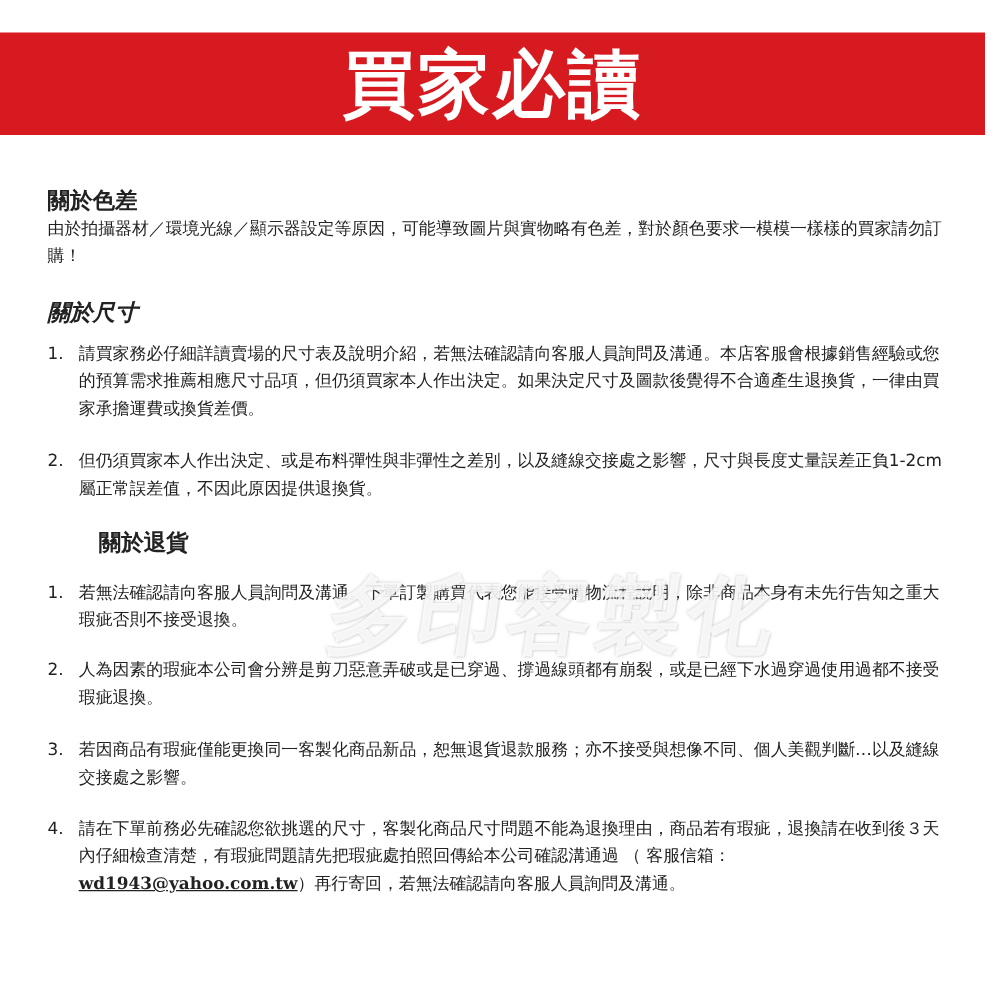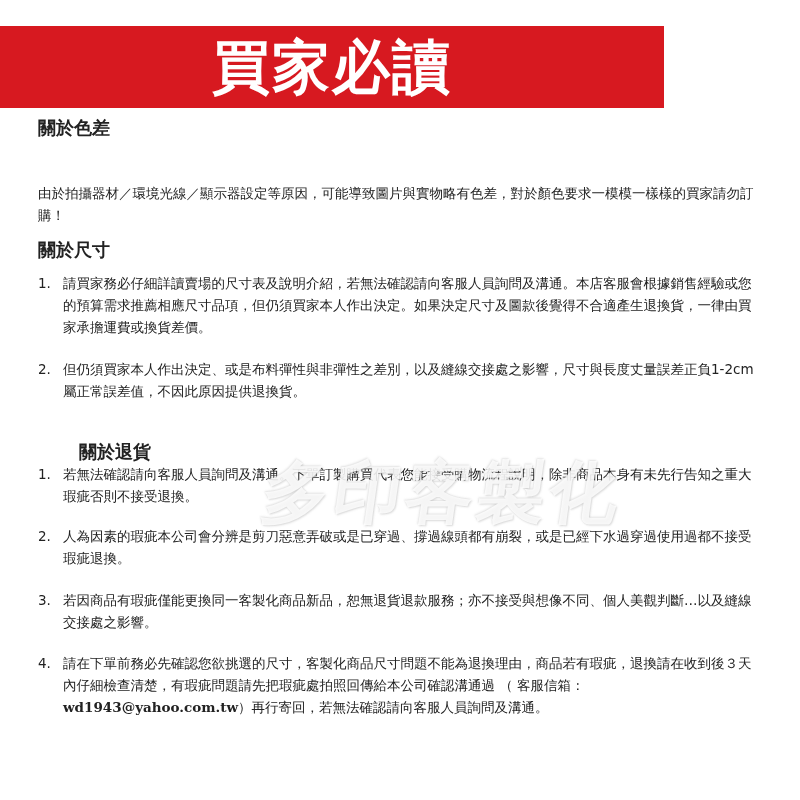--- a/index.html
+++ b/index.html
@@ -12,21 +12,21 @@
     height: 800px;
     position: relative;
     overflow: hidden;
     font-family: "DejaVu Sans", "Liberation Sans", sans-serif;
     color: #222222;
   }
   .banner {
     position: absolute;
     left: 0;
     top: 26px;
-    width: 664px;
+    width: 788px;
     height: 82px;
     background: #d71920;
     display: flex;
     align-items: center;
     justify-content: center;
   }
   .banner-title {
     color: #ffffff;
     font-size: 58px;
     font-weight: bold;
@@ -67,20 +67,21 @@
   .item-num {
     width: 25px;
     flex: 0 0 25px;
   }
   .item-text {
     flex: 1;
   }
   .email {
     font-family: "DejaVu Serif", "Liberation Serif", serif;
     font-weight: bold;
+    text-decoration: underline;
   }
   .watermark {
     position: absolute;
     left: 262px;
     top: 448px;
     font-size: 68px;
     font-weight: bold;
     color: rgba(255,255,255,0.82);
     text-shadow: 1px 1px 2px rgba(150,150,150,0.35), -1px -1px 2px rgba(150,150,150,0.25);
     letter-spacing: 4px;
@@ -91,34 +92,34 @@
 </style>
 </head>
 <body>
 
 <div class="banner">
   <div class="banner-title">買家必讀</div>
 </div>
 
 <div class="content">
 
-  <div class="section-title" style="top:116px;">關於色差</div>
-  <div class="para" style="top:182px;">由於拍攝器材／環境光線／顯示器設定等原因，可能導致圖片與實物略有色差，對於顏色要求一模模一樣樣的買家請勿訂購！</div>
+  <div class="section-title" style="top:148px;">關於色差</div>
+  <div class="para" style="top:172px;">由於拍攝器材／環境光線／顯示器設定等原因，可能導致圖片與實物略有色差，對於顏色要求一模模一樣樣的買家請勿訂購！</div>
 
-  <div class="section-title" style="top:238px;">關於尺寸</div>
+  <div class="section-title" style="top:238px;font-style:italic;">關於尺寸</div>
   <div class="item" style="top:272px;">
     <span class="item-num">1.</span>
     <span class="item-text">請買家務必仔細詳讀賣場的尺寸表及說明介紹，若無法確認請向客服人員詢問及溝通。本店客服會根據銷售經驗或您的預算需求推薦相應尺寸品項，但仍須買家本人作出決定。如果決定尺寸及圖款後覺得不合適產生退換貨，一律由買家承擔運費或換貨差價。</span>
   </div>
   <div class="item" style="top:358px;">
     <span class="item-num">2.</span>
     <span class="item-text">但仍須買家本人作出決定、或是布料彈性與非彈性之差別，以及縫線交接處之影響，尺寸與長度丈量誤差正負1-2cm屬正常誤差值，不因此原因提供退換貨。</span>
   </div>
 
-  <div class="section-title" style="top:440px;padding-left:41px;">關於退貨</div>
+  <div class="section-title" style="top:422px;padding-left:41px;">關於退貨</div>
   <div class="item" style="top:463px;">
     <span class="item-num">1.</span>
     <span class="item-text">若無法確認請向客服人員詢問及溝通。下單訂製購買代表您能接受購物流程說明，除非商品本身有未先行告知之重大瑕疵否則不接受退換。</span>
   </div>
   <div class="item" style="top:525px;">
     <span class="item-num">2.</span>
     <span class="item-text">人為因素的瑕疵本公司會分辨是剪刀惡意弄破或是已穿過、撐過線頭都有崩裂，或是已經下水過穿過使用過都不接受瑕疵退換。</span>
   </div>
   <div class="item" style="top:589px;">
     <span class="item-num">3.</span>

